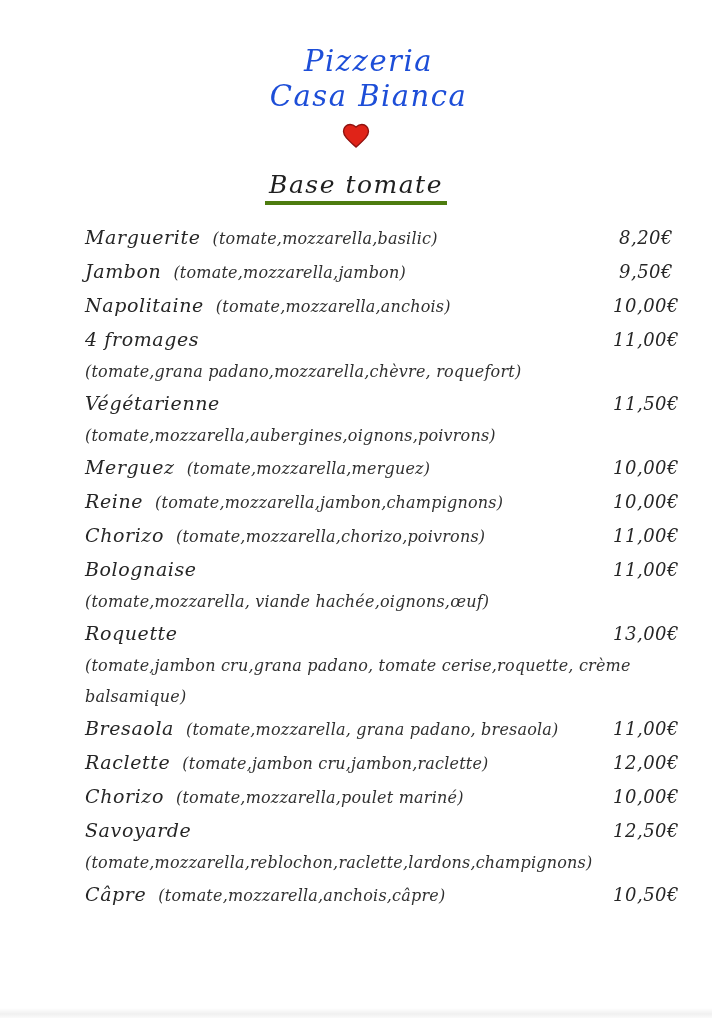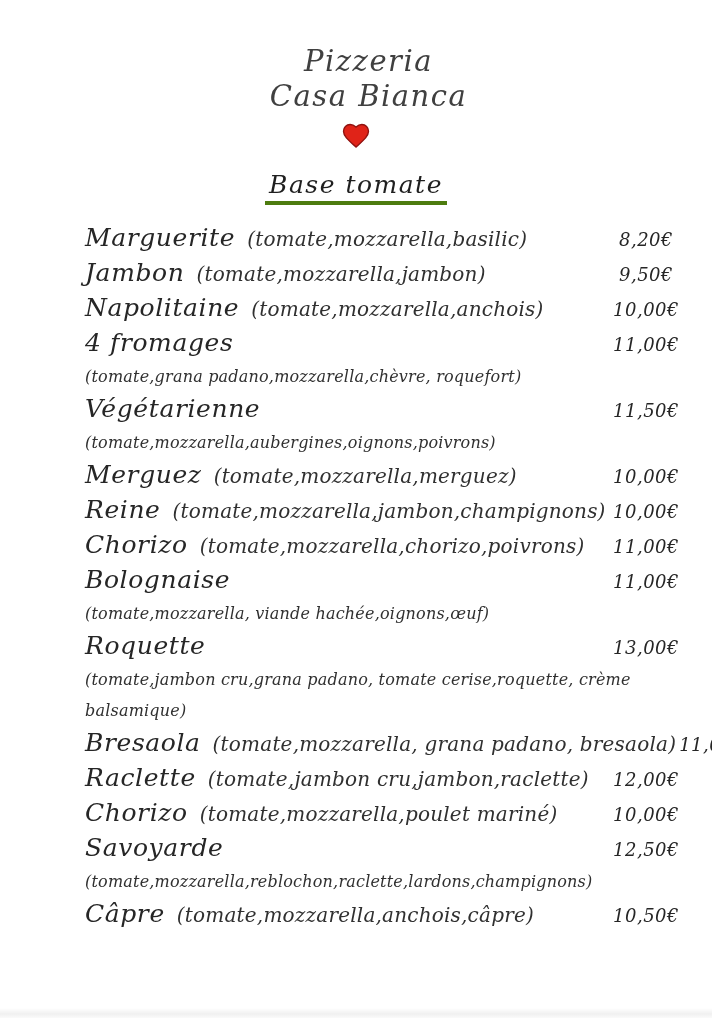--- a/index.html
+++ b/index.html
@@ -22,21 +22,21 @@
     inset: 0;
   }
   .header {
     text-align: center;
     padding-top: 44px;
     line-height: 1.2;
   }
   .title-line {
     font-size: 29px;
     letter-spacing: 1.5px;
-    color: #404040;
+    color: #1d4ed8;
     padding-left: 25px;
   }
   .heart {
     margin-top: 4px;
     height: 34px;
     display: flex;
     justify-content: center;
     align-items: center;
   }
   .heart svg { display: block; }
@@ -56,26 +56,26 @@
     margin: 16px 30px 0 85px;
     font-size: 17px;
   }
   .row {
     display: flex;
     align-items: baseline;
     line-height: 33px;
     white-space: nowrap;
   }
   .name {
-    font-size: 25px;
+    font-size: 19px;
     letter-spacing: 0.6px;
     color: #262626;
   }
   .ing {
-    font-size: 20px;
+    font-size: 16px;
     margin-left: 12px;
     letter-spacing: 0.2px;
     color: #303030;
   }
   .price {
     margin-left: auto;
     width: 72px;
     flex: 0 0 72px;
     font-size: 18px;
     letter-spacing: 0.5px;

